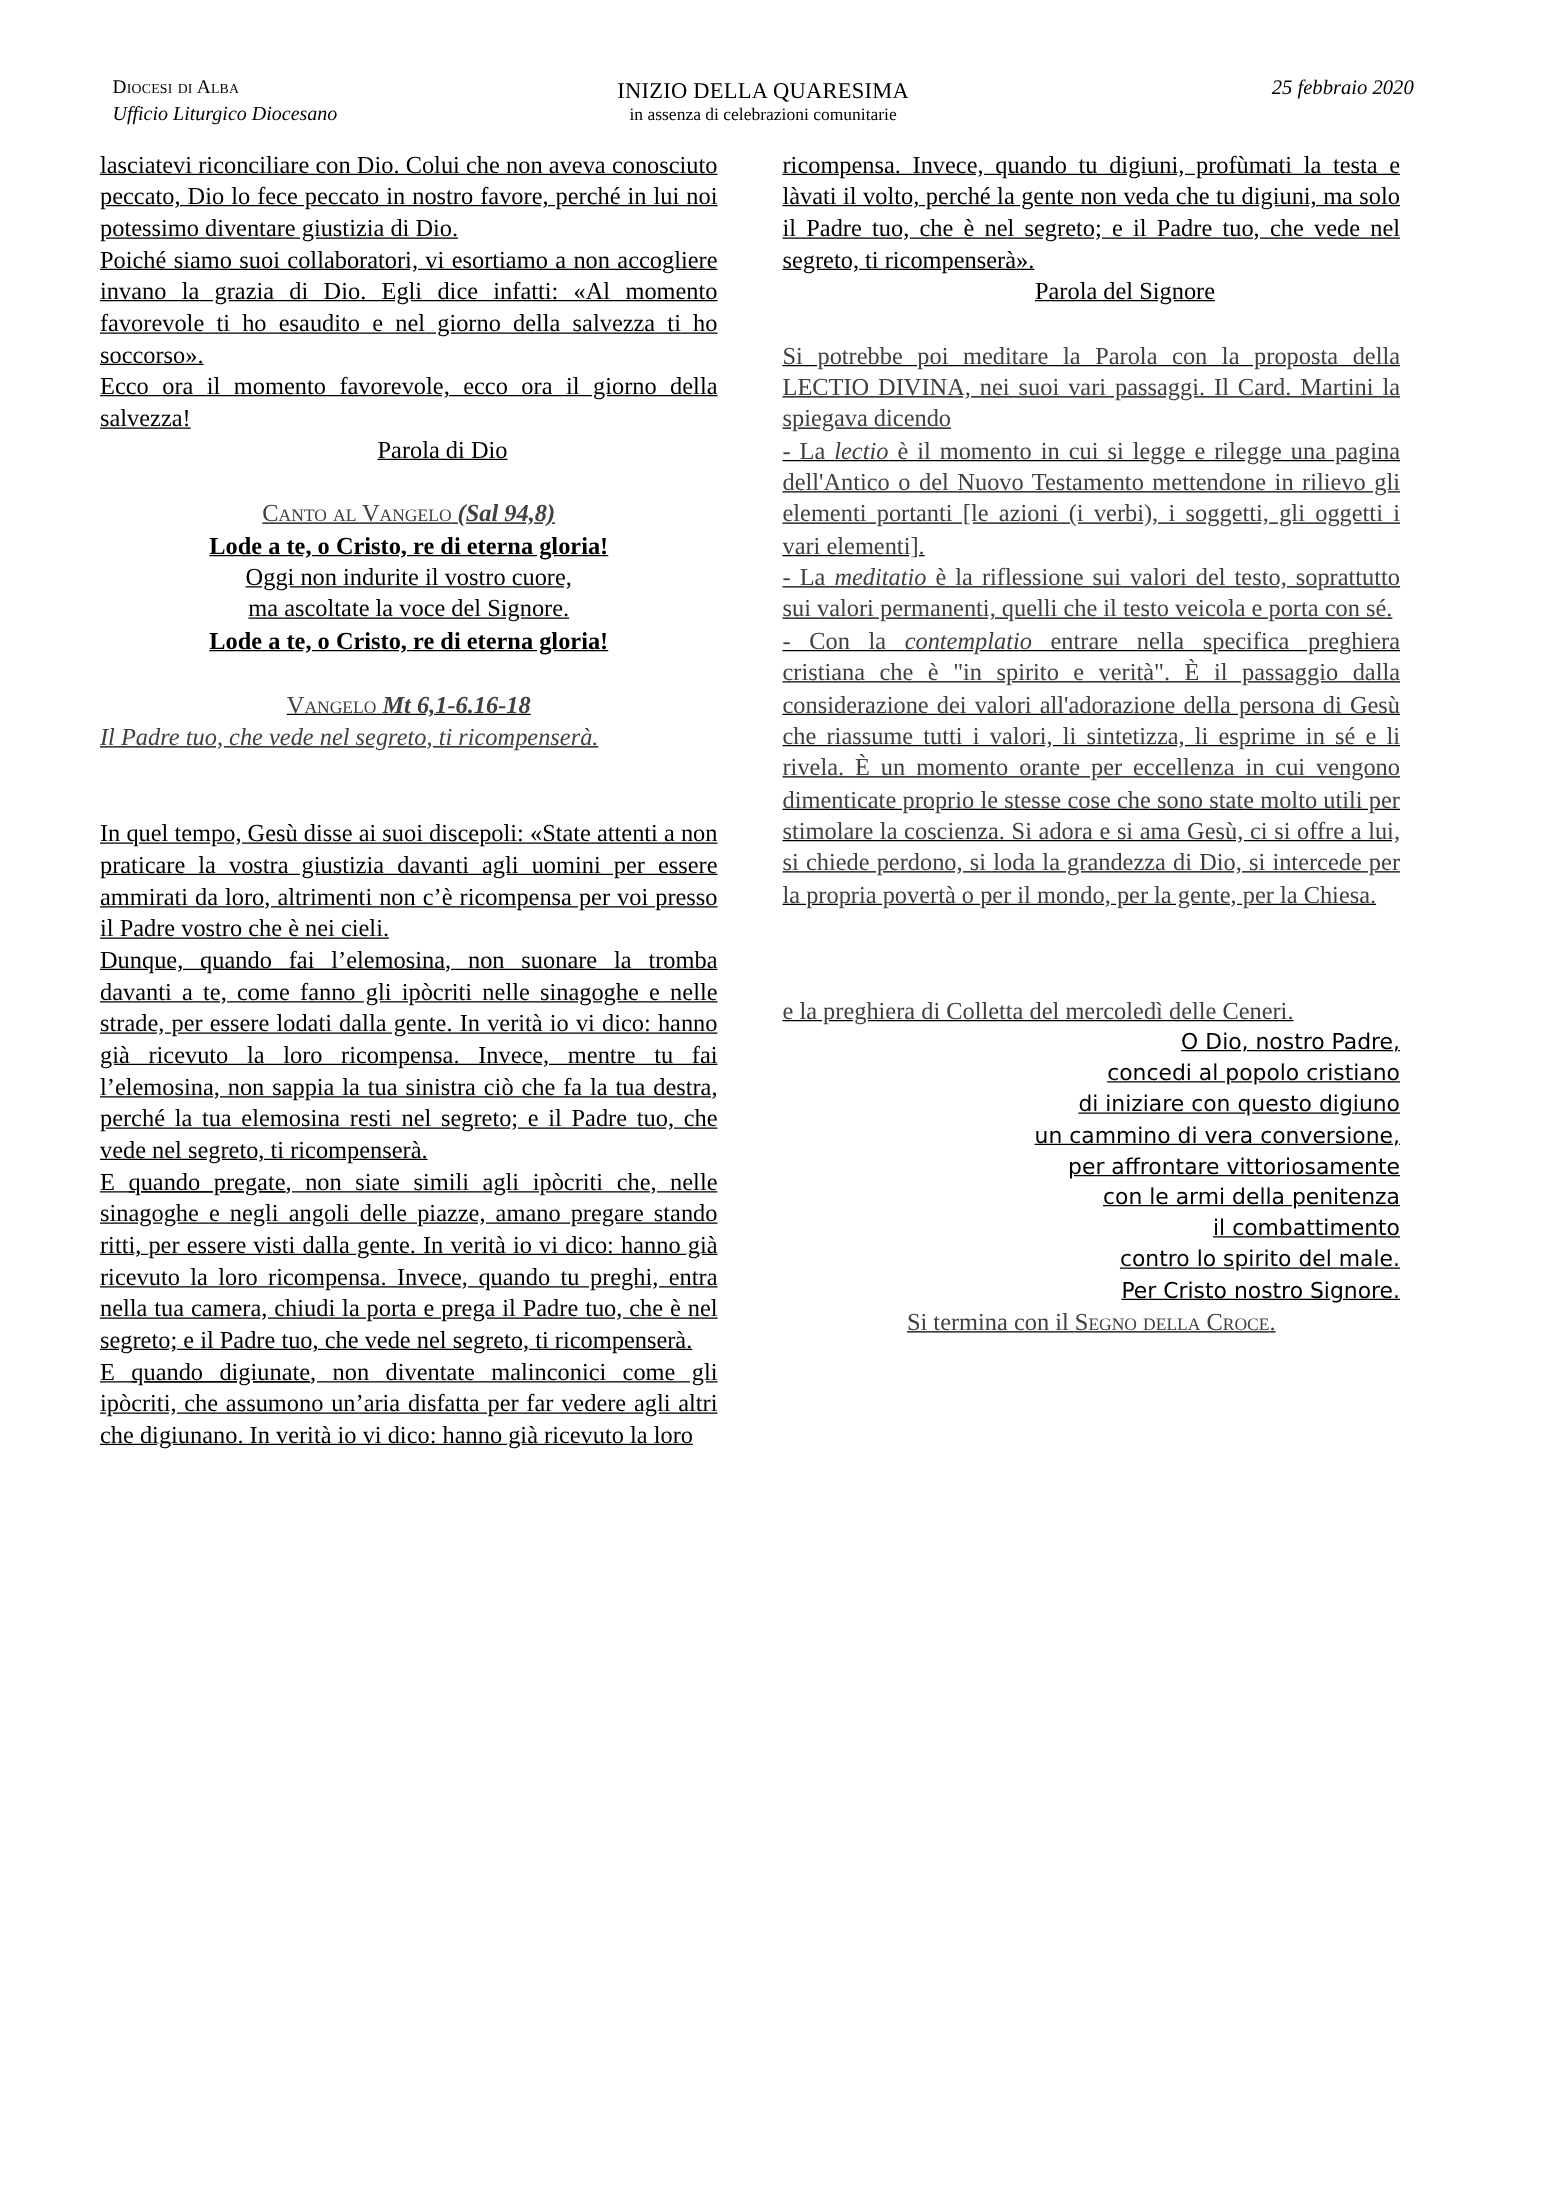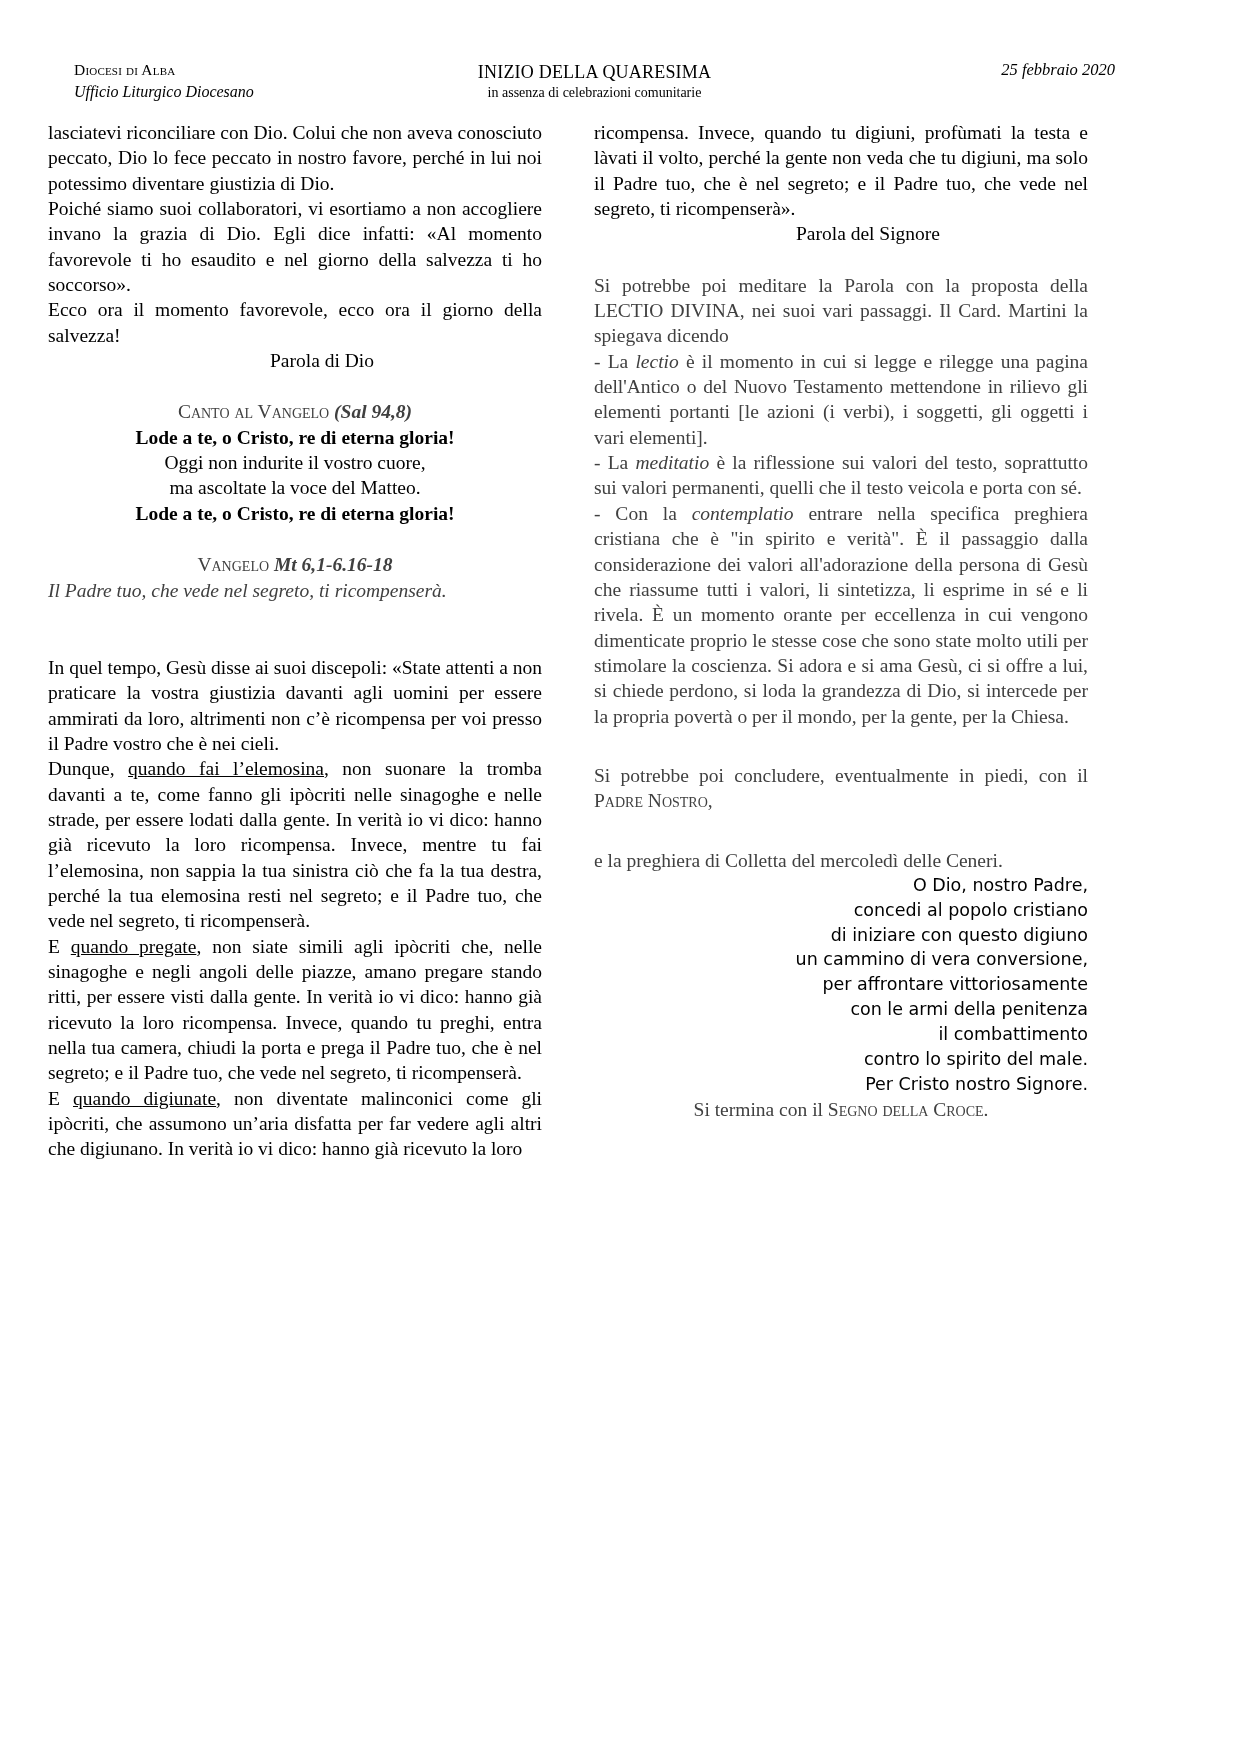--- a/index.html
+++ b/index.html
@@ -13,21 +13,22 @@
     font-family: "Liberation Serif", serif;
     color: #000000;
     position: relative;
   }
   .page {
     position: absolute;
     left: 0; top: 0;
     width: 1241px;
     height: 1754px;
     box-sizing: border-box;
-    padding: 60px 100px 40px 48px;
+    padding: 60px 100px 40px 80px;
+    text-decoration: underline;
   }
   
   .header {
     position: relative;
     height: 46px;
     width: 1041px;
     margin: 0 auto;
   }
   .hdr-left {
     position: absolute;
@@ -128,21 +129,21 @@
       <p>Ecco ora il momento favorevole, ecco ora il giorno della salvezza!</p>
       <p class="indent nojust">Parola di Dio</p>
 
       <div class="spacer-md"></div>
 
       <p class="nojust">
         <span class="red sc">Canto al Vangelo</span><span class="red">&nbsp;</span><span class="red bold ital">(Sal 94,8)</span>
       </p>
       <p class="nojust bold">Lode a te, o Cristo, re di eterna gloria!</p>
       <p class="nojust">Oggi non indurite il vostro cuore,</p>
-      <p class="nojust">ma ascoltate la voce del Matteo.</p>
+      <p class="nojust">ma ascoltate la voce del Signore.</p>
       <p class="nojust bold">Lode a te, o Cristo, re di eterna gloria!</p>
 
       <div class="spacer-md"></div>
 
       <p class="nojust gospel-title">
         <span class="red sc">Vangelo</span><span class="red">&nbsp;</span><span class="red bold ital">Mt 6,1-6.16-18</span>
       </p>
       <p class="red ital">Il Padre tuo, che vede nel segreto, ti ricompenserà.</p>
 
       <div class="spacer-md"></div>
@@ -170,21 +171,20 @@
       <p class="red">Si potrebbe poi meditare la Parola con la proposta della LECTIO DIVINA, nei suoi vari passaggi. Il Card. Martini la spiegava dicendo</p>
 
       <p class="red"><span>- La </span><span class="ital">lectio</span><span> è il momento in cui si legge e rilegge una pagina dell'Antico o del Nuovo Testamento mettendone in rilievo gli elementi portanti [le azioni (i verbi), i soggetti, gli oggetti i vari elementi].</span></p>
 
       <p class="red"><span>- La </span><span class="ital">meditatio</span><span> è la riflessione sui valori del testo, soprattutto sui valori permanenti, quelli che il testo veicola e porta con sé.</span></p>
 
       <p class="red"><span>- Con la </span><span class="ital">contemplatio</span><span> entrare nella specifica preghiera cristiana che è "in spirito e verità". È il passaggio dalla considerazione dei valori all'adorazione della persona di Gesù che riassume tutti i valori, li sintetizza, li esprime in sé e li rivela. È un momento orante per eccellenza in cui vengono dimenticate proprio le stesse cose che sono state molto utili per stimolare la coscienza. Si adora e si ama Gesù, ci si offre a lui, si chiede perdono, si loda la grandezza di Dio, si intercede per la propria povertà o per il mondo, per la gente, per la Chiesa.</span></p>
 
       <div class="spacer-lg"></div>
 
-      <p class="red"><span>Si potrebbe poi concludere, eventualmente in piedi, con il </span><span class="sc">Padre Nostro</span><span>,</span></p>
 
       <div class="spacer-lg"></div>
 
       <p class="red">e la preghiera di Colletta del mercoledì delle Ceneri.</p>
 
       <div class="prayer">
         <div>O Dio, nostro Padre,</div>
         <div>concedi al popolo cristiano</div>
         <div>di iniziare con questo digiuno</div>
         <div>un cammino di vera conversione,</div>

